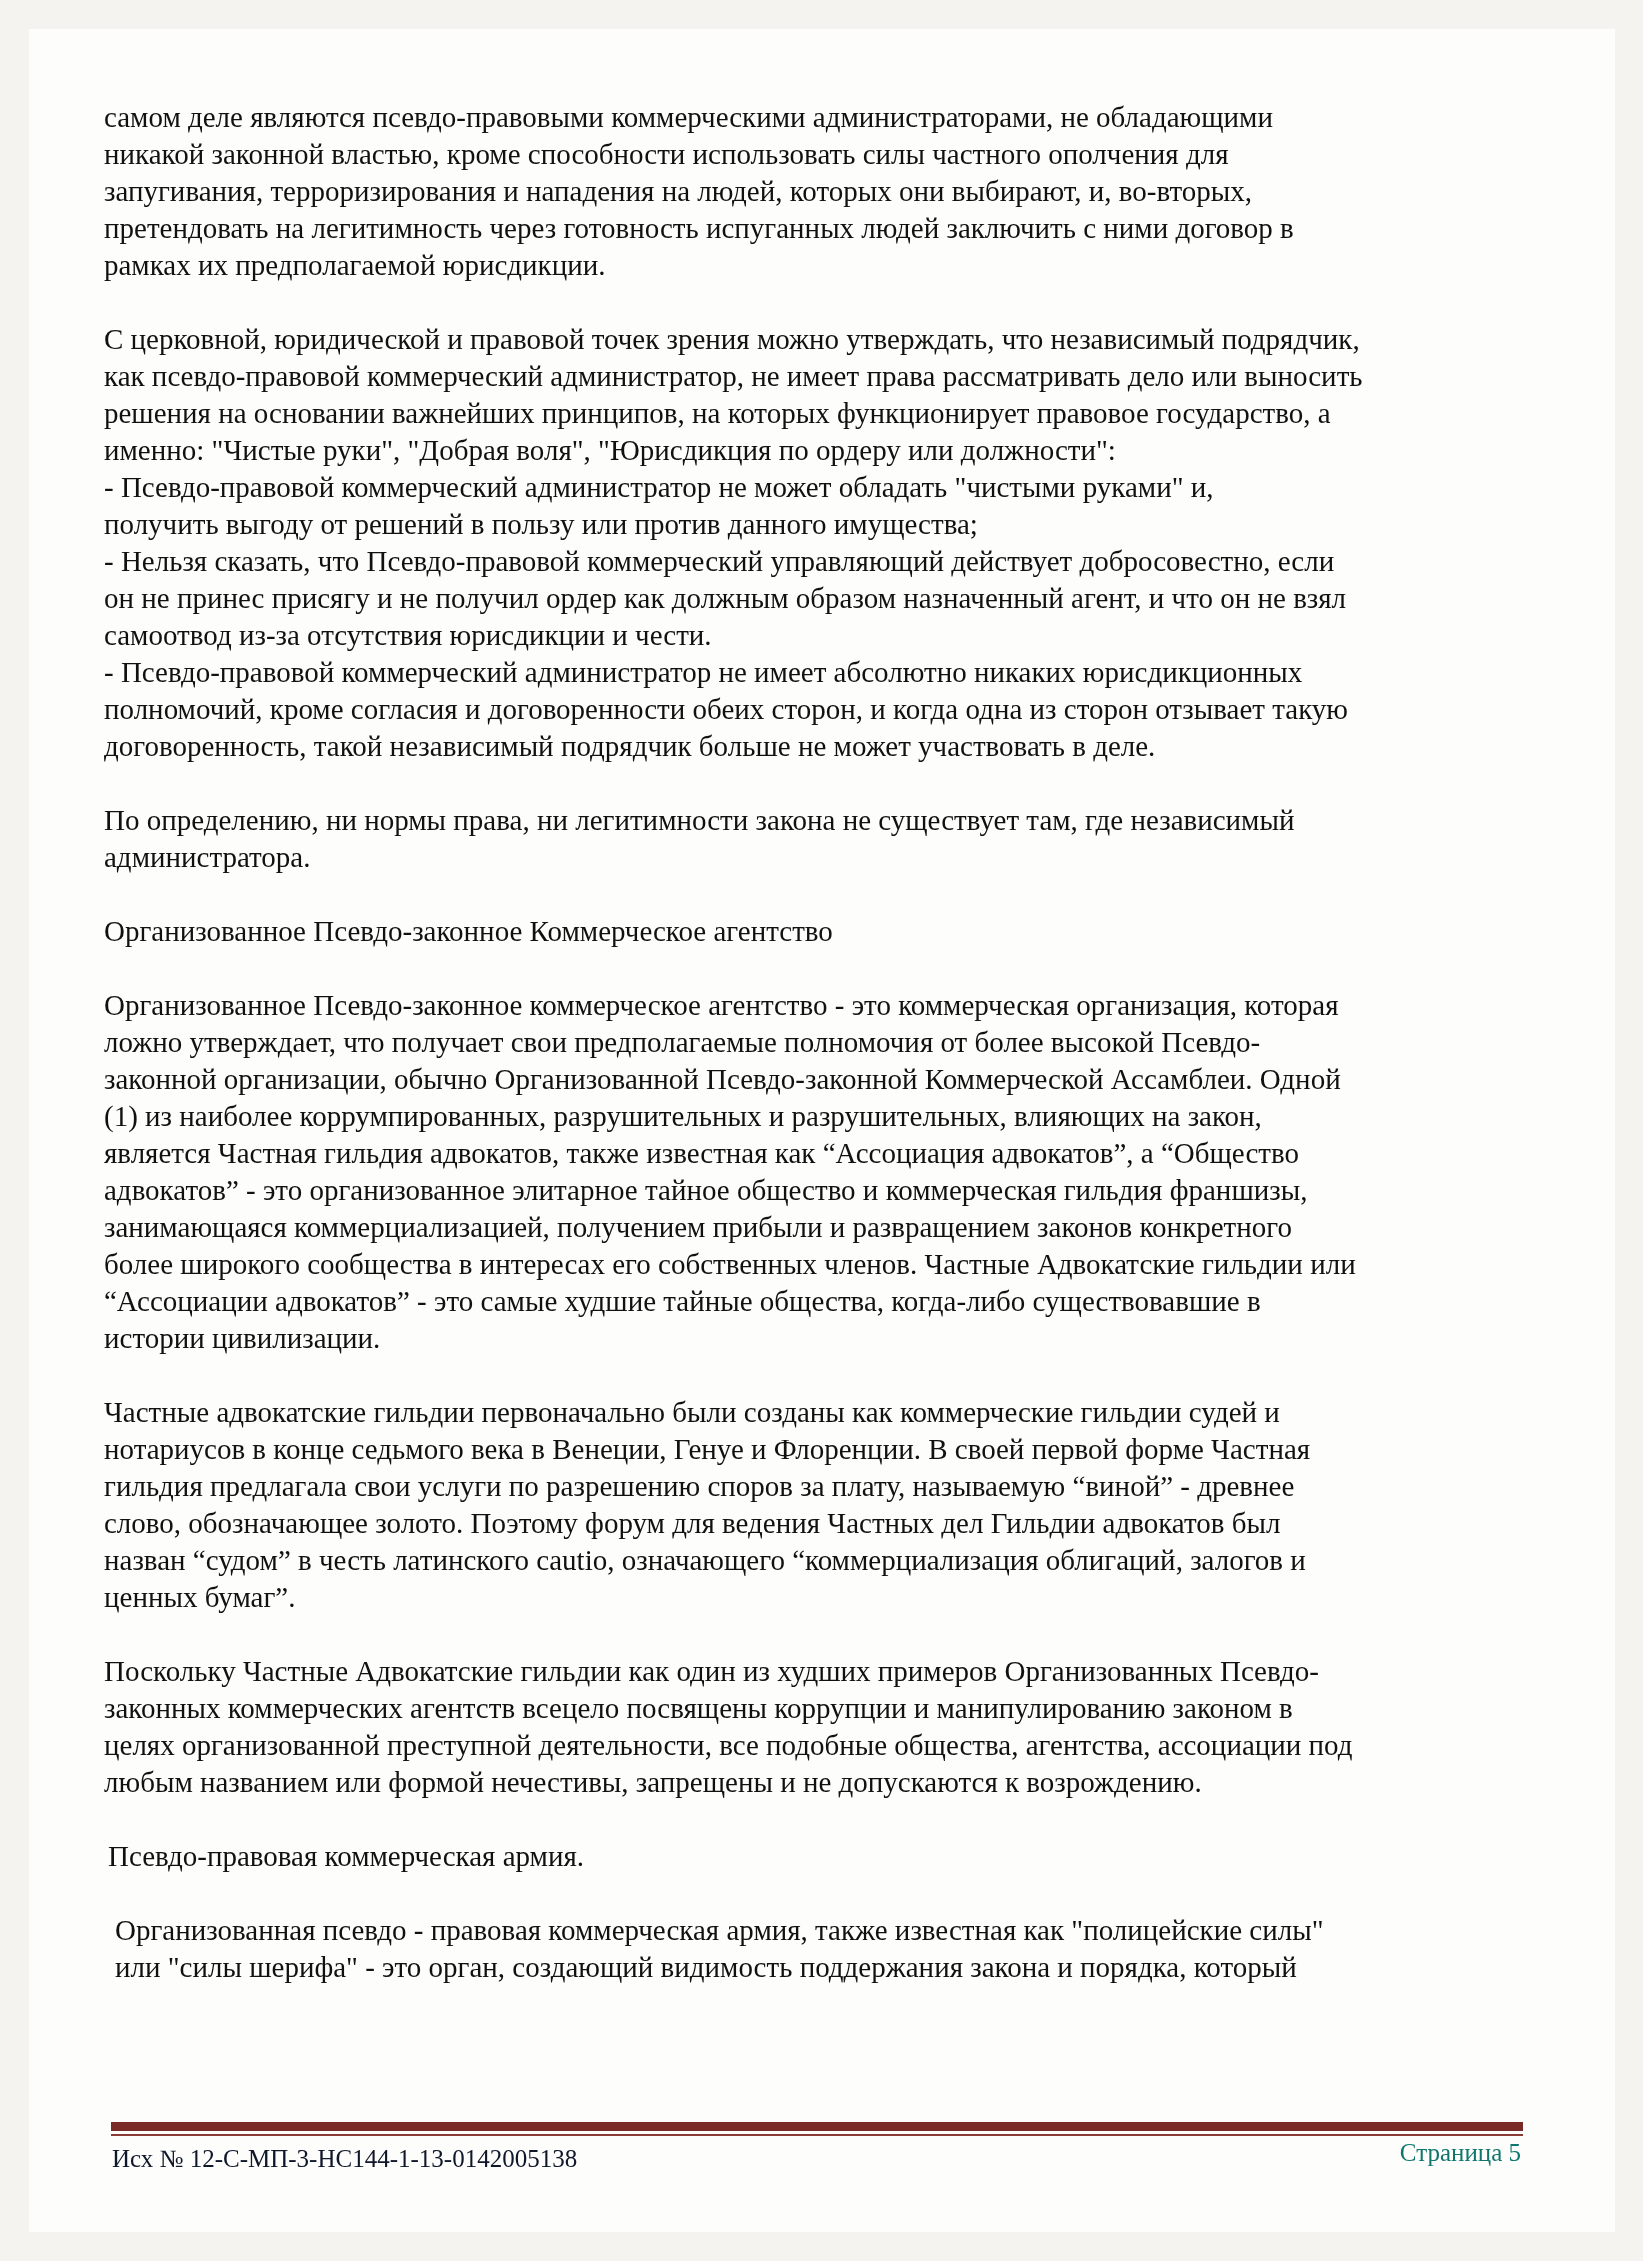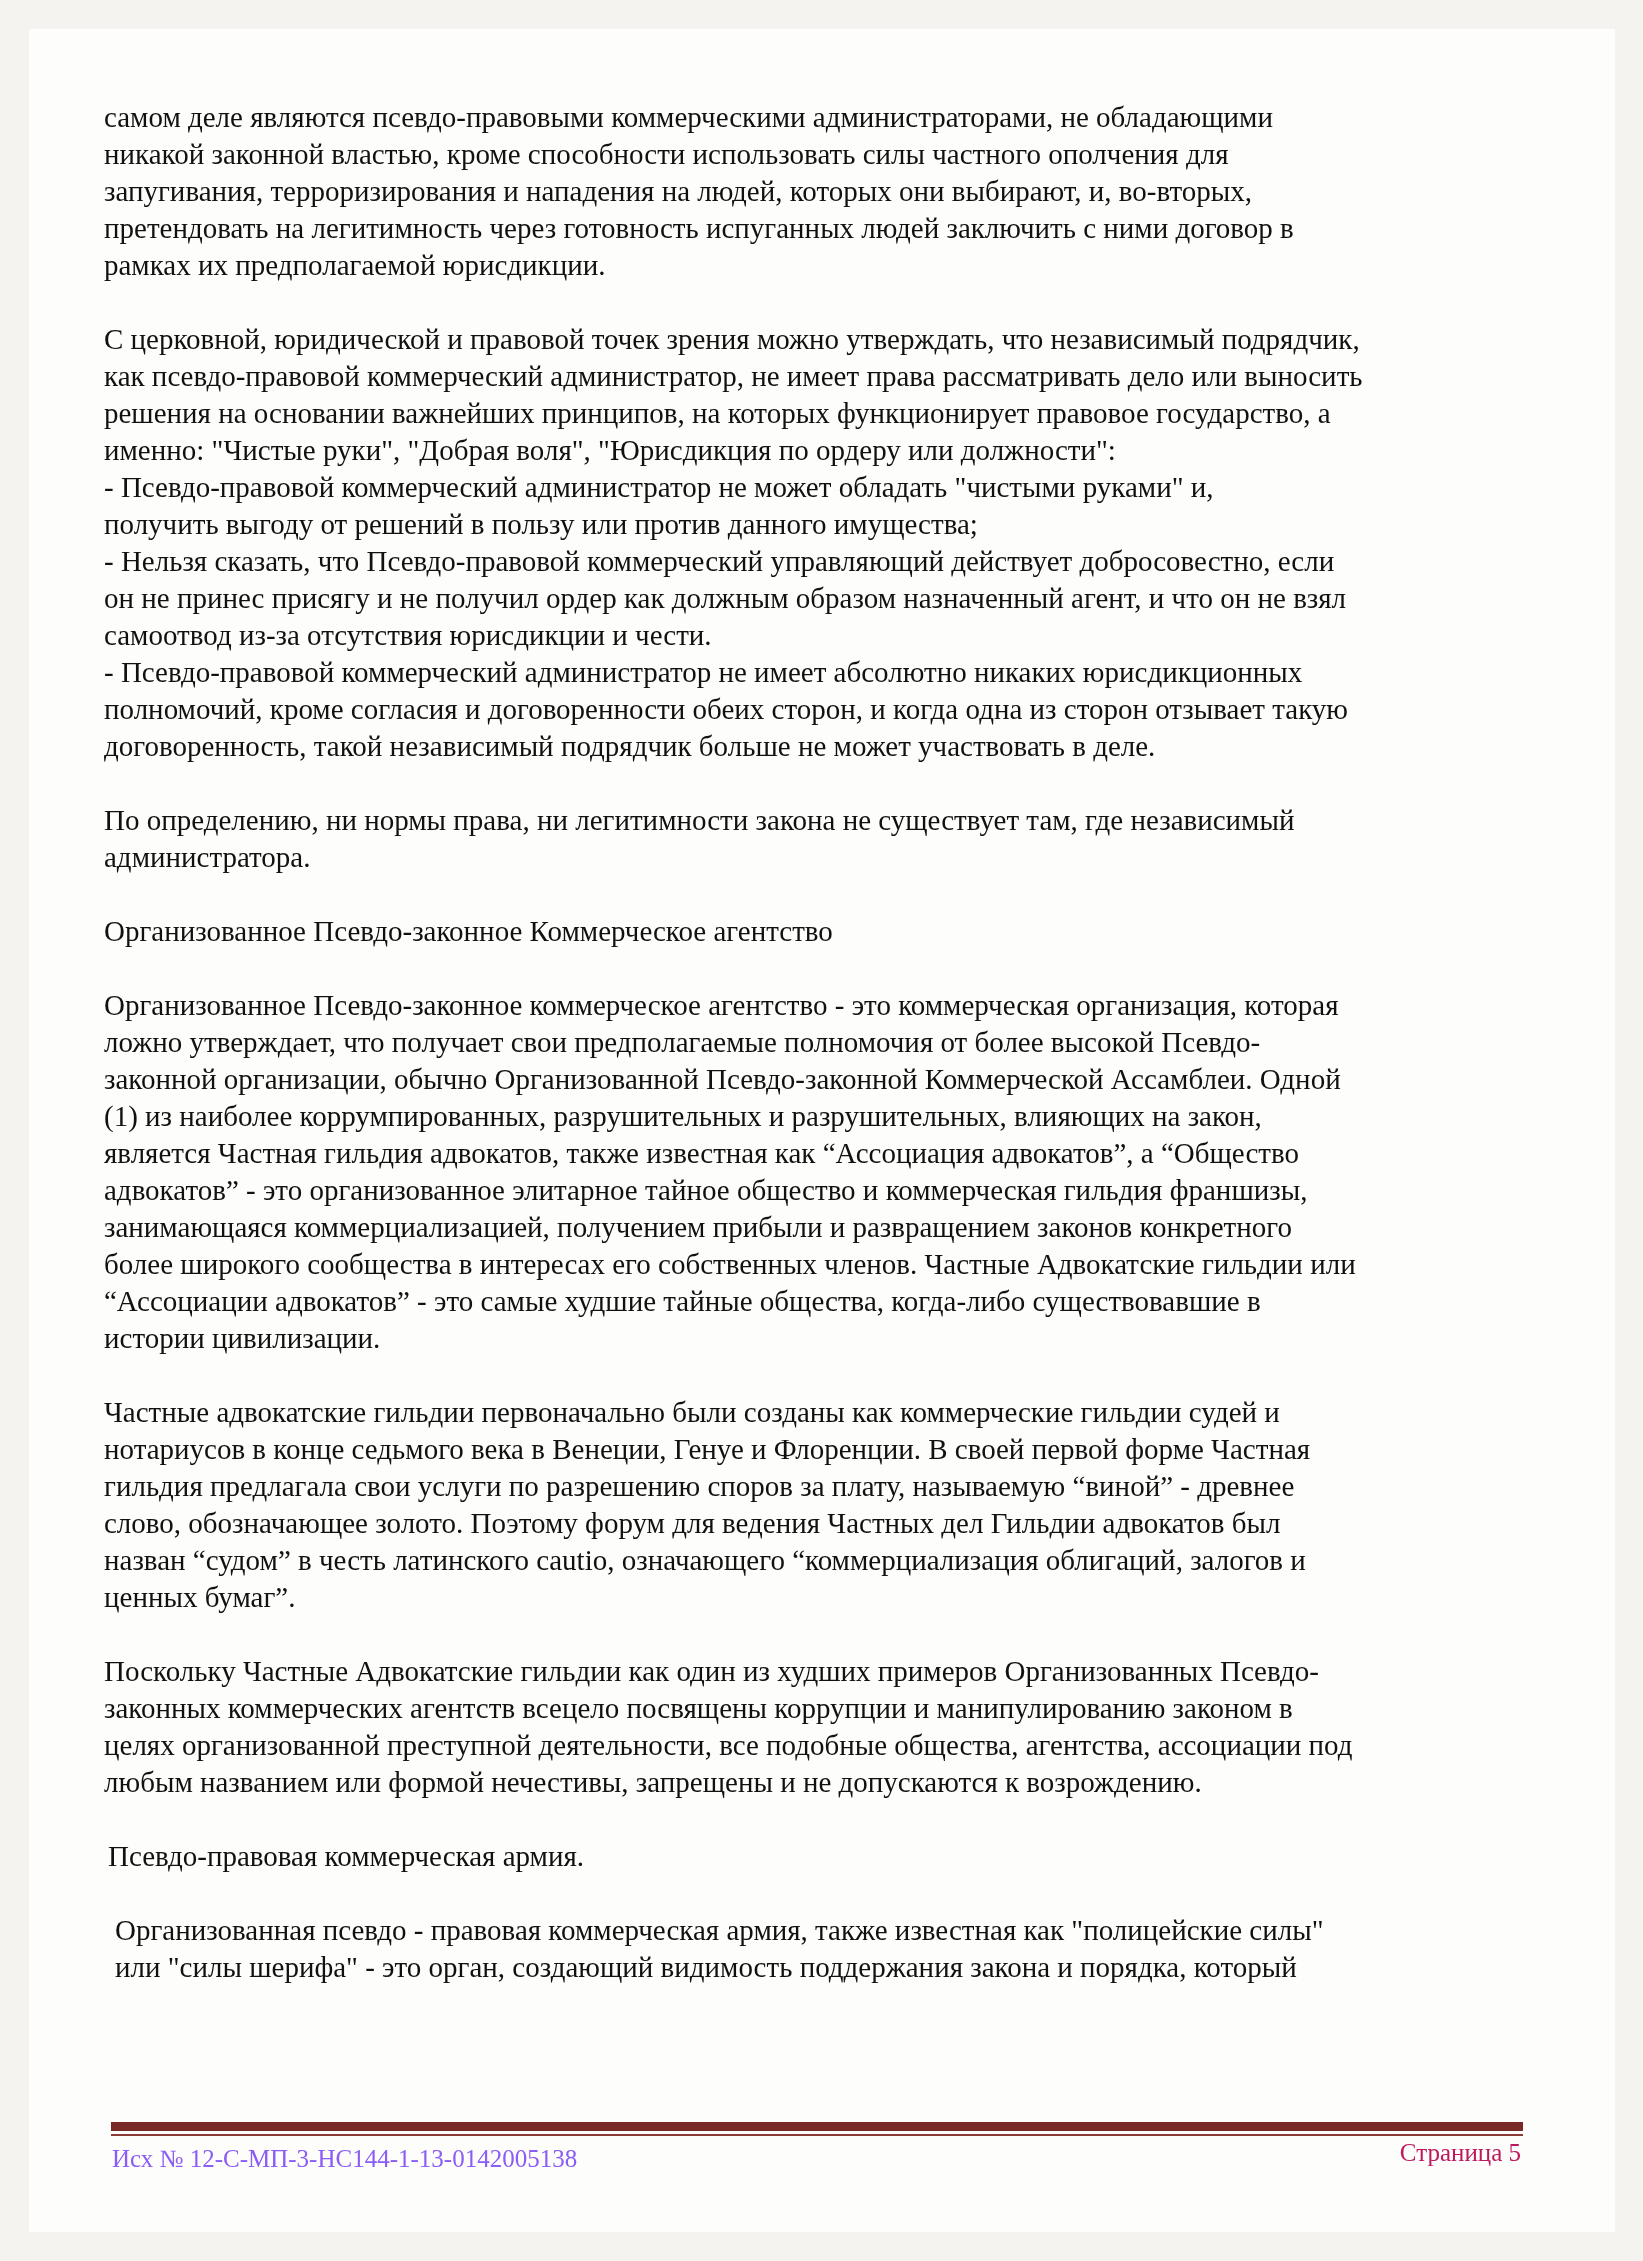--- a/index.html
+++ b/index.html
@@ -42,27 +42,27 @@
     position: absolute;
     left: 111px; width: 1412px;
     top: 2134px;
     height: 2.4px;
     background: #8c3a34;
   }
   .doc-number {
     position: absolute;
     left: 112px; top: 2145px;
     font-size: 25px;
-    color: #8b5cf6;
+    color: #0f172a;
   }
   .page-number {
     position: absolute;
     right: 123px; top: 2139px;
     font-size: 25px;
-    color: #be185d;
+    color: #0f766e;
   }
 </style>
 </head>
 <body>
 
 <div class="page-edge"></div>
 
 <div class="content">
   <div class="para">
       <span class="line">самом деле являются псевдо-правовыми коммерческими администраторами, не обладающими</span>

